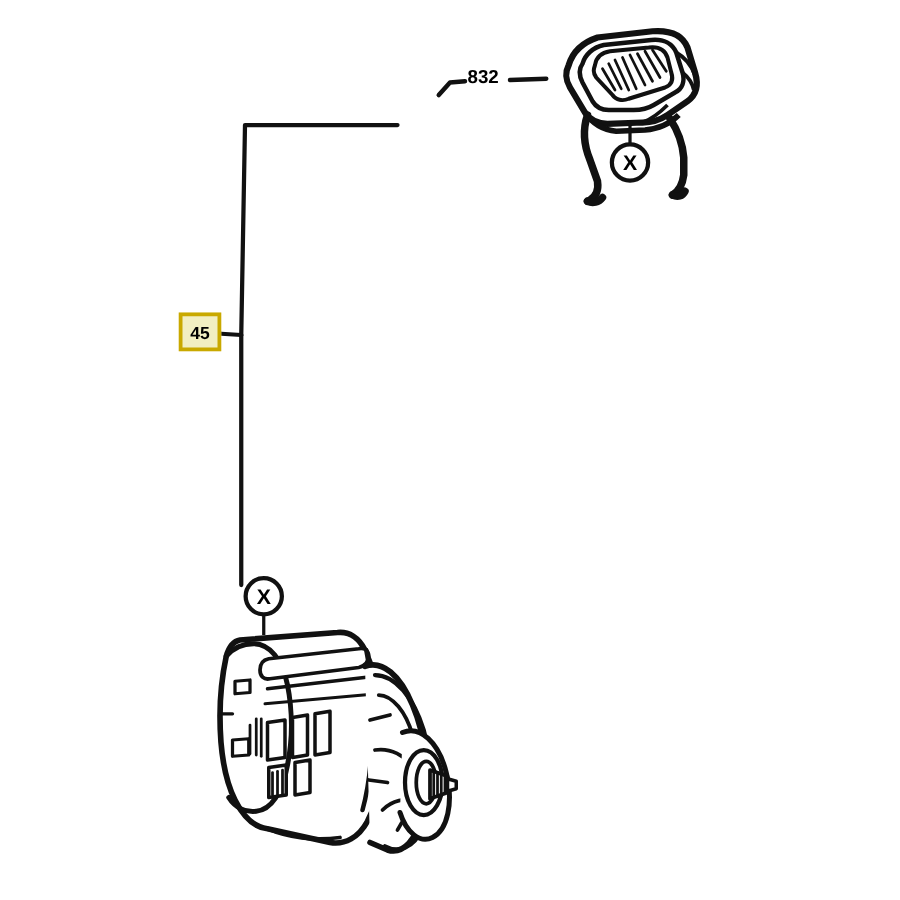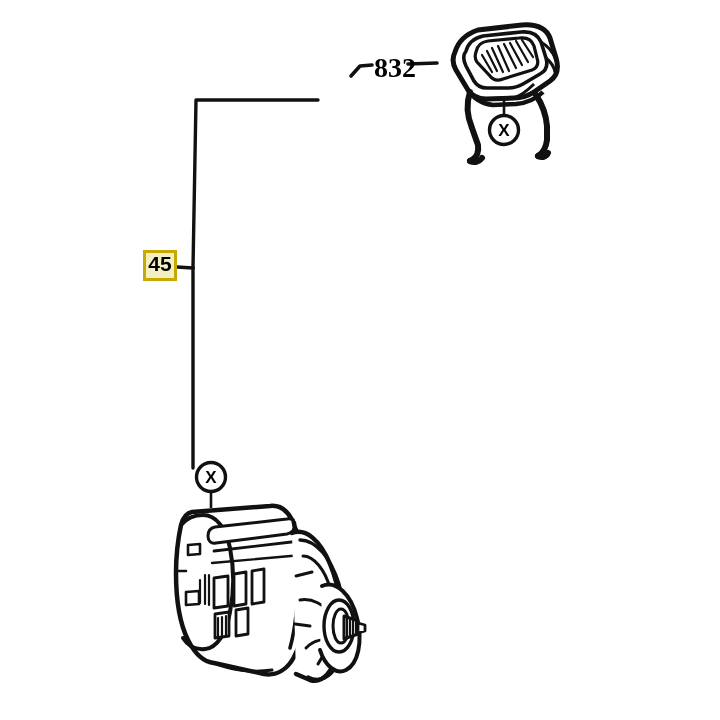--- a/index.html
+++ b/index.html
@@ -25,42 +25,42 @@
     left: 0;
     top: 0;
     width: 720px;
     height: 720px;
     display: block;
   }
   .callout-box {
     position: absolute;
     box-sizing: border-box;
     display: flex;
-    align-items: flex-start;
+    align-items: center;
     justify-content: center;
     border: 3px solid #c9a900;
     background: #f2efc2;
     font-family: "Liberation Sans", sans-serif;
     font-weight: bold;
-    font-size: 21px;
+    font-size: 14px;
     line-height: 1;
     color: #000000;
     letter-spacing: 0px;
   }
   #callout-45 {
     left: 143px;
     top: 250px;
     width: 34px;
     height: 31px;
   }
   .plain-label {
     position: absolute;
-    font-family: Liberation Serif, serif;
+    font-family: Liberation Sans, sans-serif;
     font-weight: bold;
-    font-size: 28px;
+    font-size: 15px;
     line-height: 1;
     color: #000000;
     white-space: nowrap;
   }
   #label-832 {
     left: 374px;
     top: 54px;
   }
   .x-marker-text {
     font-family: "Liberation Sans", sans-serif;

